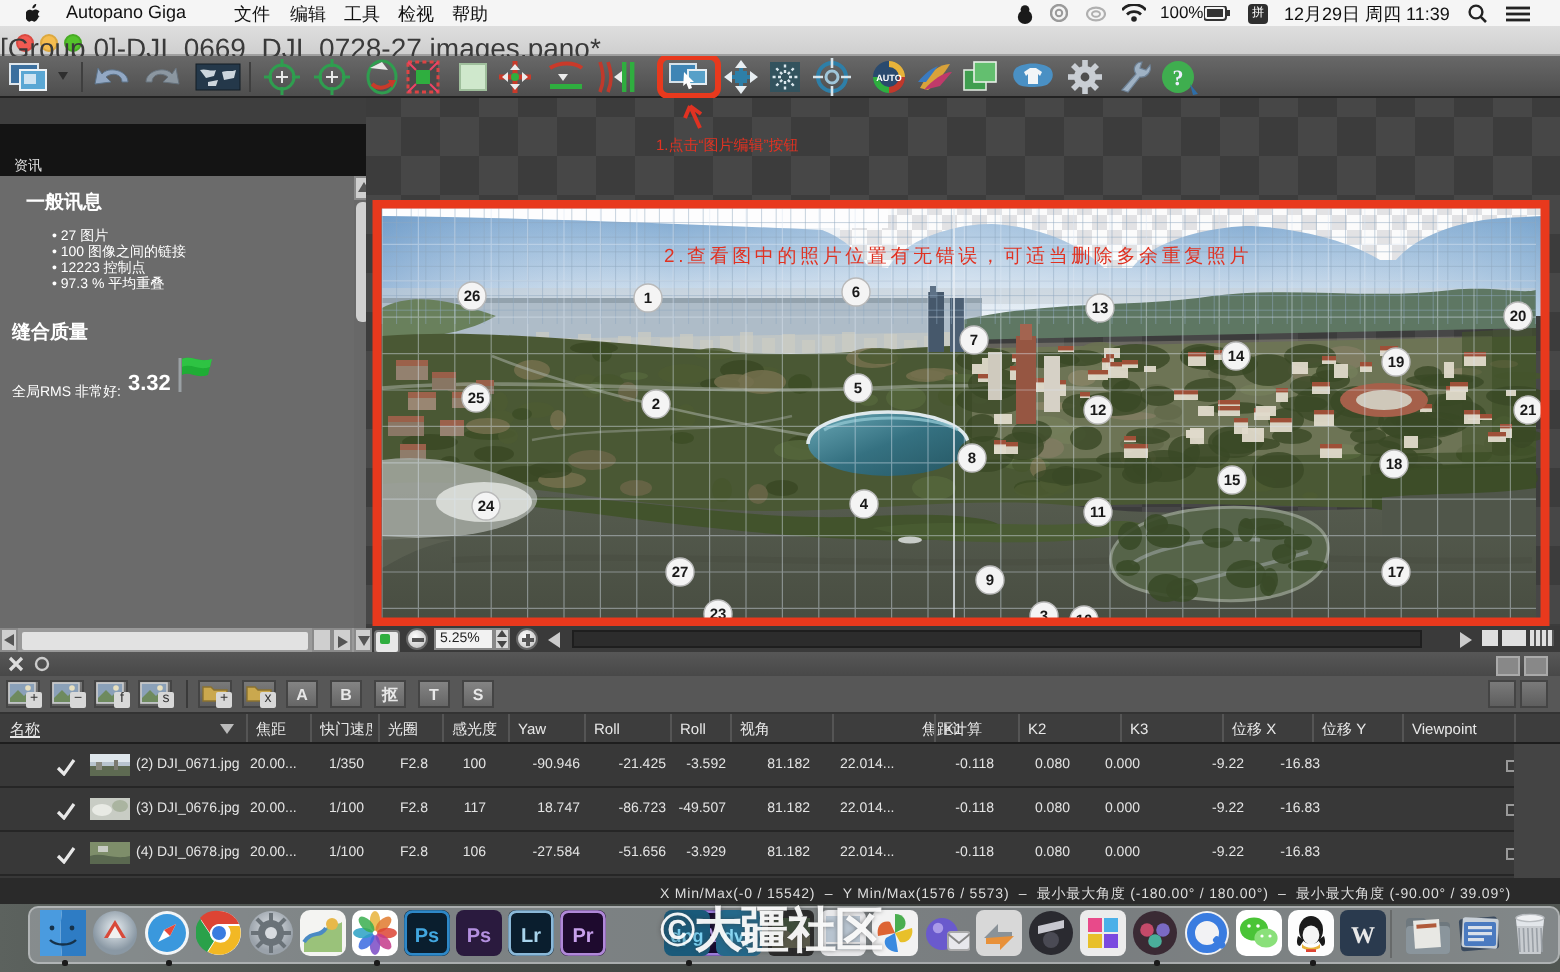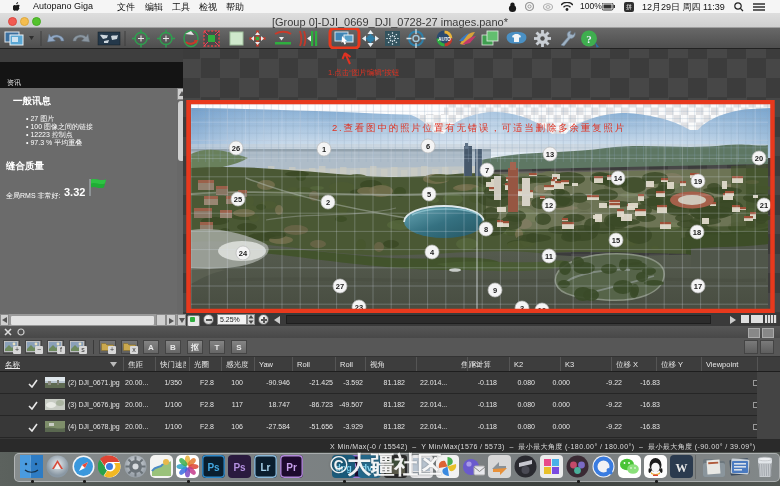--- a/index.html
+++ b/index.html
@@ -2,21 +2,21 @@
 <html><head>
 <meta charset="utf-8">
 <style>
   html,body{margin:0;padding:0;}
   body{width:780px;height:486px;overflow:hidden;font-family:"Liberation Sans",sans-serif;position:relative;background:#444;}
   .abs{position:absolute;}
   #menubar{left:0;top:0;width:780px;height:13px;background:#f5f5f5;font-size:9px;color:#111;}
   #menubar .mi{position:absolute;top:1px;}
   #titlebar{left:0;top:13px;width:780px;height:15px;background:linear-gradient(#dedede,#cfcfcf);border-bottom:1px solid #9f9f9f;box-sizing:border-box;}
   .tl{position:absolute;top:4px;width:7px;height:7px;border-radius:50%;}
-  #title-text{position:absolute;top:3px;left:0;width:780px;text-align:center;font-size:11px;color:#3a3a3a;}
+  #title-text{position:absolute;top:3px;left:0;width:780px;text-align:left;font-size:14px;color:#3a3a3a;}
   #toolbar{left:0;top:28px;width:780px;height:21px;background:linear-gradient(#686868,#4e4e4e);border-bottom:1px solid #222;box-sizing:border-box;}
   #canvas{left:183px;top:49px;width:597px;height:264px;background-image:conic-gradient(#474747 25%,#3c3c3c 0 50%,#474747 0 75%,#3c3c3c 0);background-size:39px 39px;background-position:-2px -10px;overflow:hidden;}
   #leftpanel{left:0;top:49px;width:183px;height:265px;background:#3e3e3e;}
   #lp-title{left:0;top:2px;width:187px;height:11px;background:linear-gradient(#646464,#525252);}
   #lp-black{left:0;top:13px;width:187px;height:26px;background:#141414;}
   #lp-gray{left:0;top:39px;width:177px;height:226px;background:#6b6b6b;color:#fff;}
   #lp-scroll{left:177px;top:39px;width:9px;height:226px;background:#686868;}
   #hscroll-left{left:0;top:314px;width:186px;height:12px;background:#9a9a9a;}
   #zoombar{left:183px;top:313px;width:597px;height:13px;background:#3a3a3a;}
   #layertitle{left:0;top:326px;width:780px;height:12px;background:linear-gradient(#575757,#484848);color:#ccc;}

